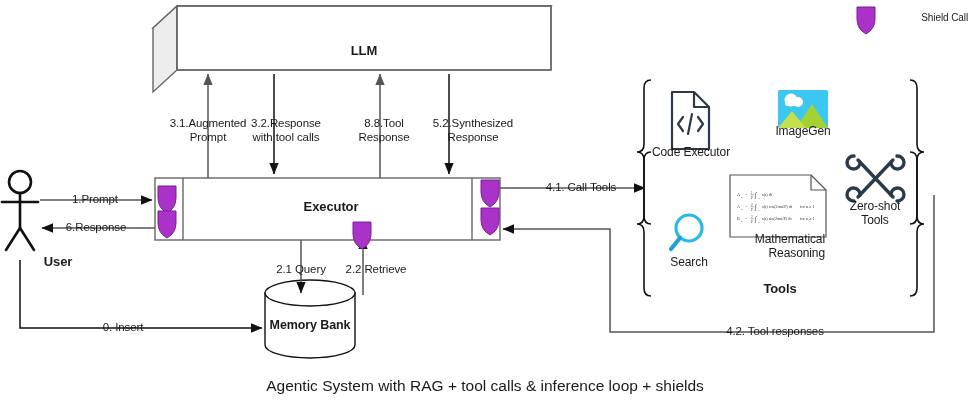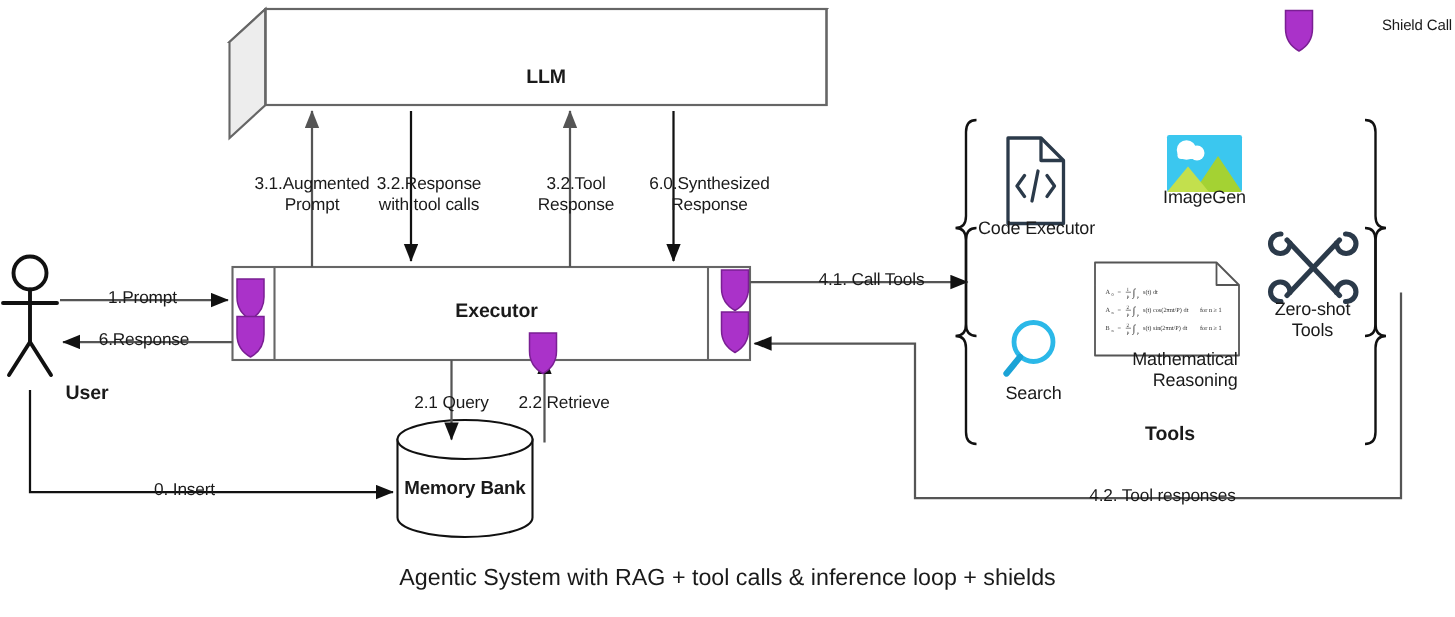--- a/index.html
+++ b/index.html
@@ -241,24 +241,24 @@
   <div class="lbl bold" style="left:0px; top:255px; width:44px; font-size:13px;padding-left:36px;">User</div>
 
   <div class="lbl bold" style="left:740px; top:282px; width:80px; font-size:13px;">Tools</div>
 
   <div class="lbl" style="left:140px; top:117px; width:136px;">3.1.Augmented
 Prompt</div>
 
   <div class="lbl" style="left:230px; top:117px; width:112px;">3.2.Response
 with tool calls</div>
 
-  <div class="lbl" style="left:345px; top:117px; width:78px;">3.2.Tool
+  <div class="lbl" style="left:345px; top:117px; width:78px;">8.8.Tool
 Response</div>
 
-  <div class="lbl" style="left:415px; top:117px; width:116px;">6.0.Synthesized
+  <div class="lbl" style="left:415px; top:117px; width:116px;">5.2.Synthesized
 Response</div>
 
   <div class="lbl" style="left:57px; top:193px; width:76px;">1.Prompt</div>
 
   <div class="lbl" style="left:52px; top:221px; width:88px;">6.Response</div>
 
   <div class="lbl" style="left:265px; top:263px; width:72px;">2.1 Query</div>
 
   <div class="lbl" style="left:335px; top:263px; width:82px;">2.2 Retrieve</div>
 

